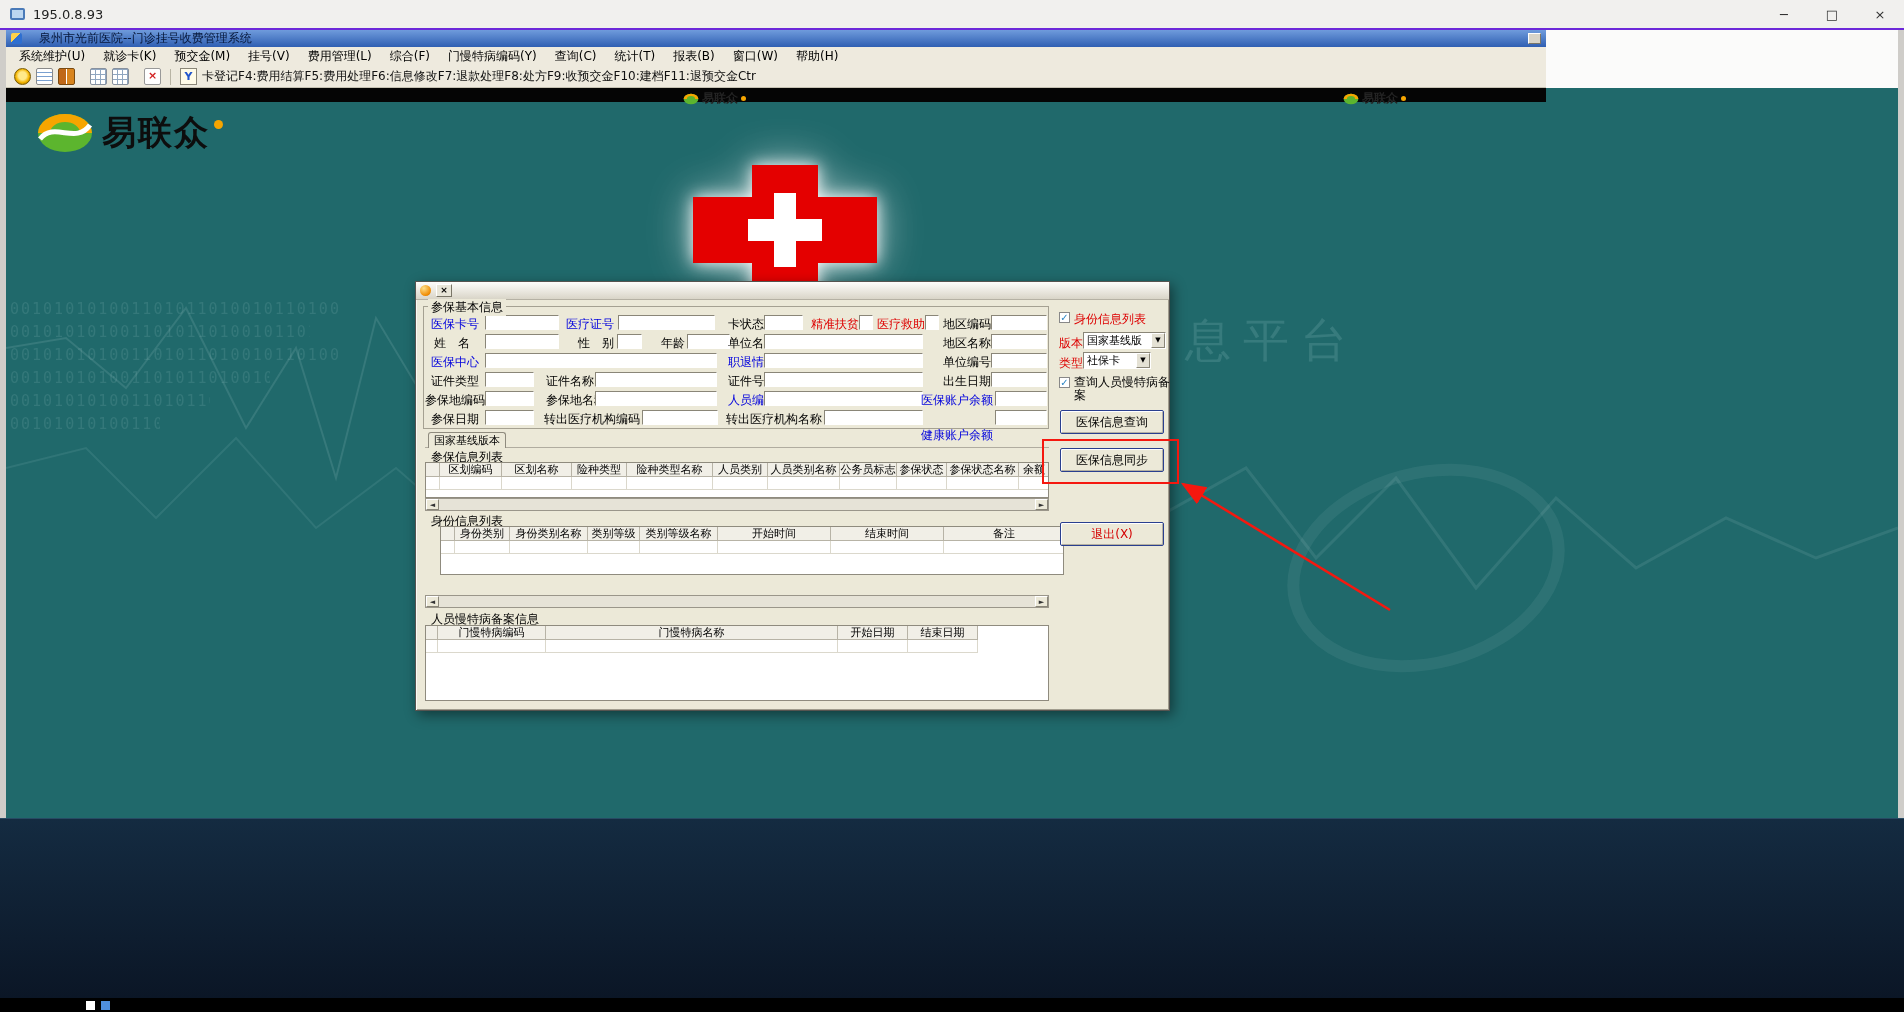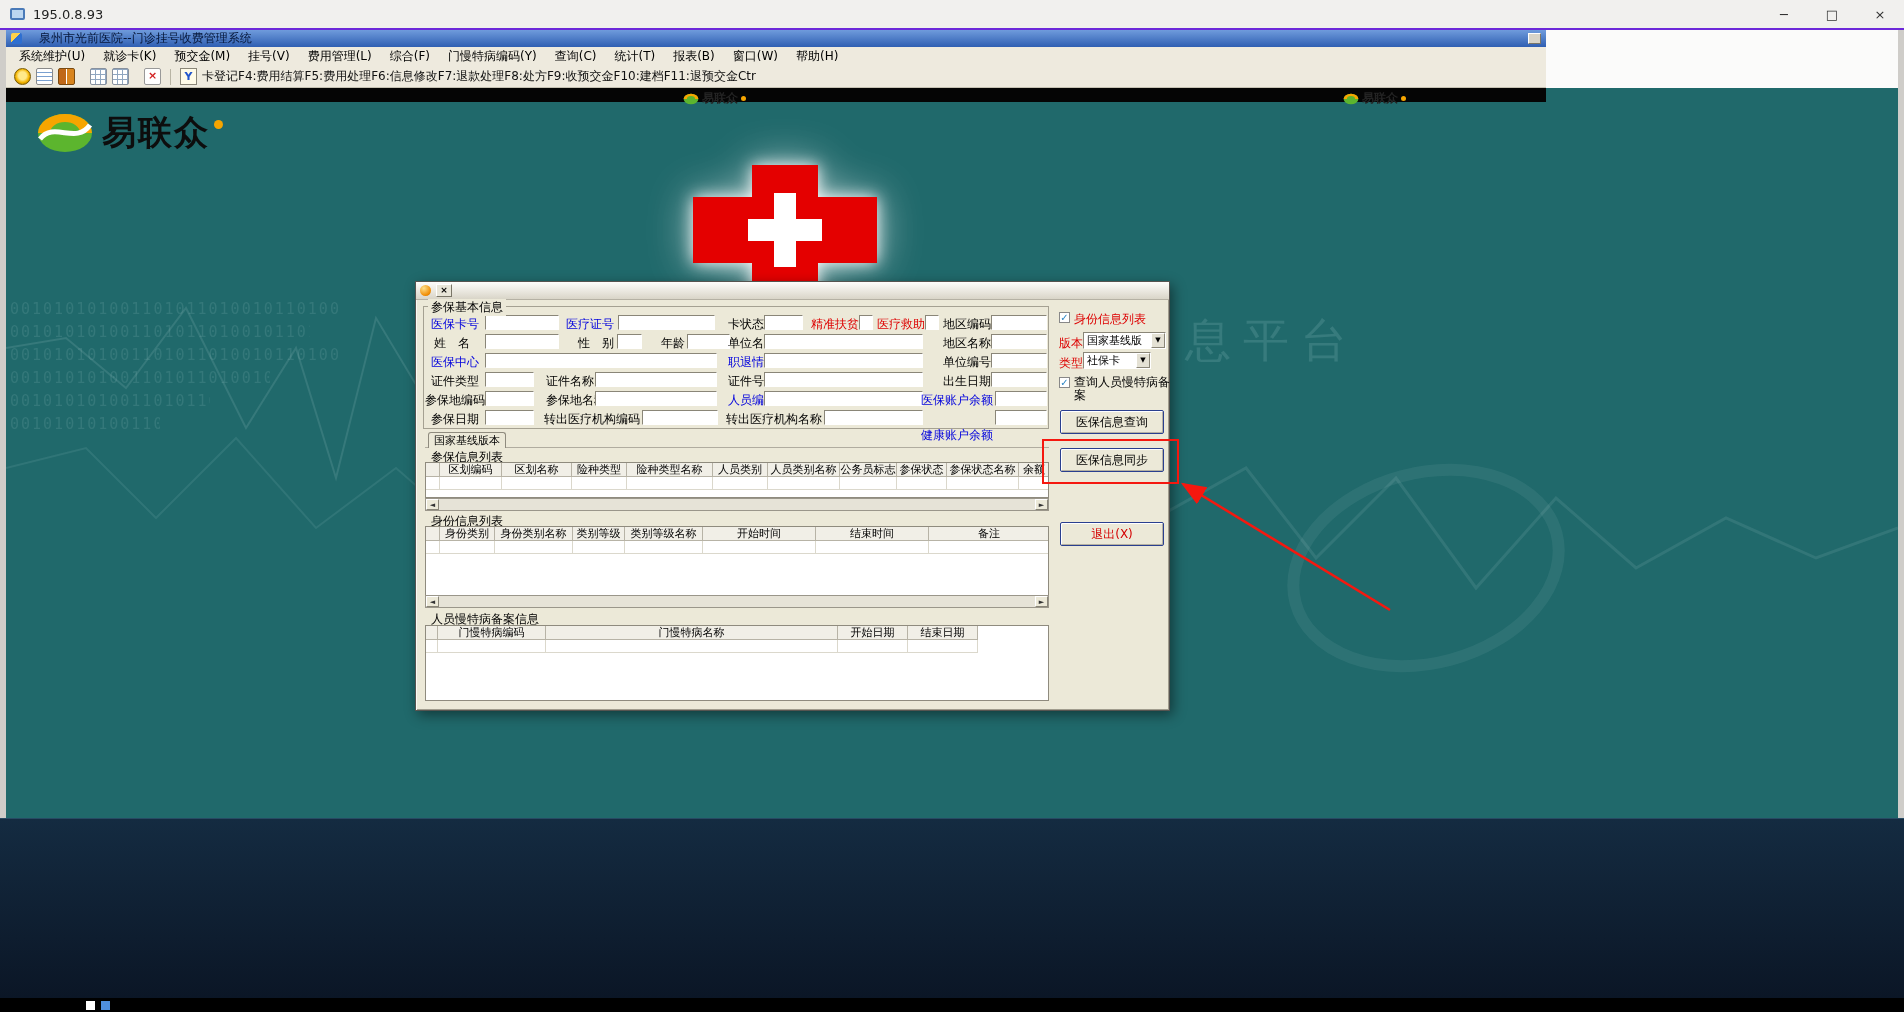--- a/index.html
+++ b/index.html
@@ -302,21 +302,21 @@
         <div class="hc" style="width:31px"></div>
       </div>
     </div>
     <div class="abs hscroll" style="left:9px;top:216px;width:624px">
       <div class="sbtn">◄</div>
       <div class="strack"></div>
       <div class="sbtn">►</div>
     </div>
 
     <span class="abs slabel" style="left:15px;top:231px">身份信息列表</span>
-    <div class="abs tbl" style="left:9px;top:244px;width:624px;height:70px">
+    <div class="abs tbl" style="left:24px;top:244px;width:624px;height:49px">
       <div class="trow thead">
         <div class="hc" style="width:14px"></div>
         <div class="hc" style="width:55px">身份类别</div>
         <div class="hc" style="width:78px">身份类别名称</div>
         <div class="hc" style="width:52px">类别等级</div>
         <div class="hc" style="width:78px">类别等级名称</div>
         <div class="hc" style="width:113px">开始时间</div>
         <div class="hc" style="width:113px">结束时间</div>
         <div class="hc" style="width:121px">备注</div>
       </div>

